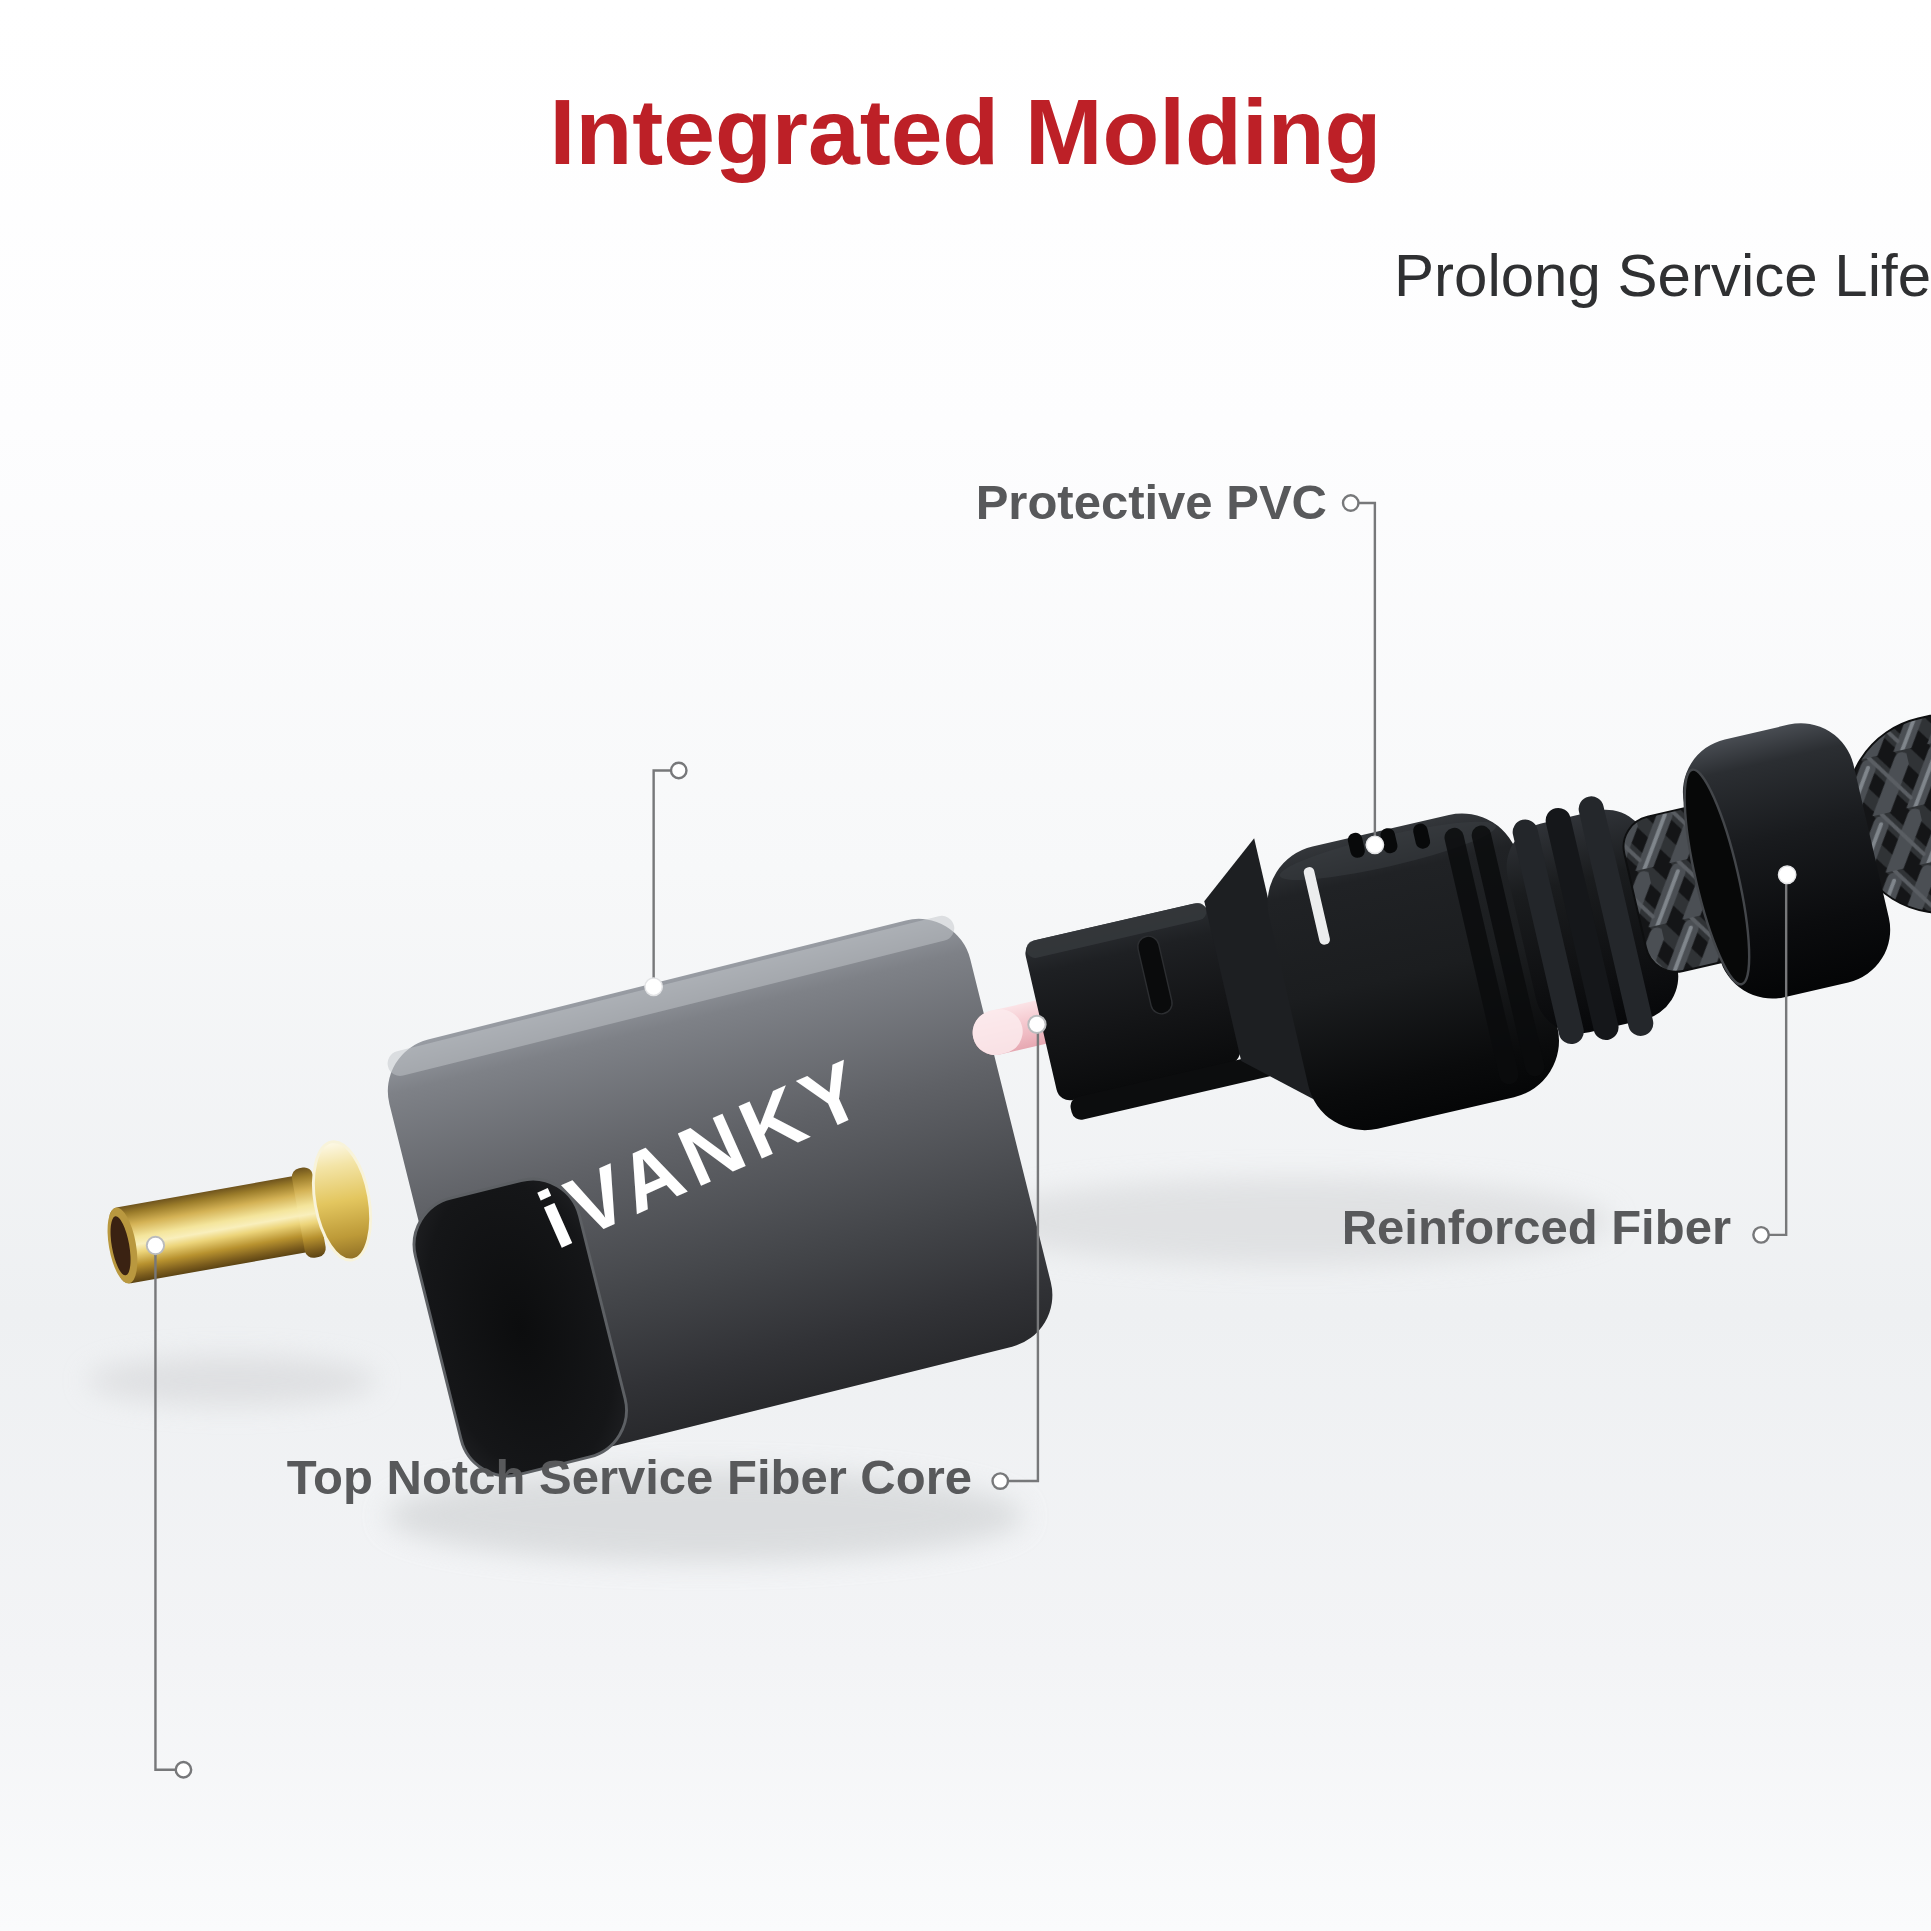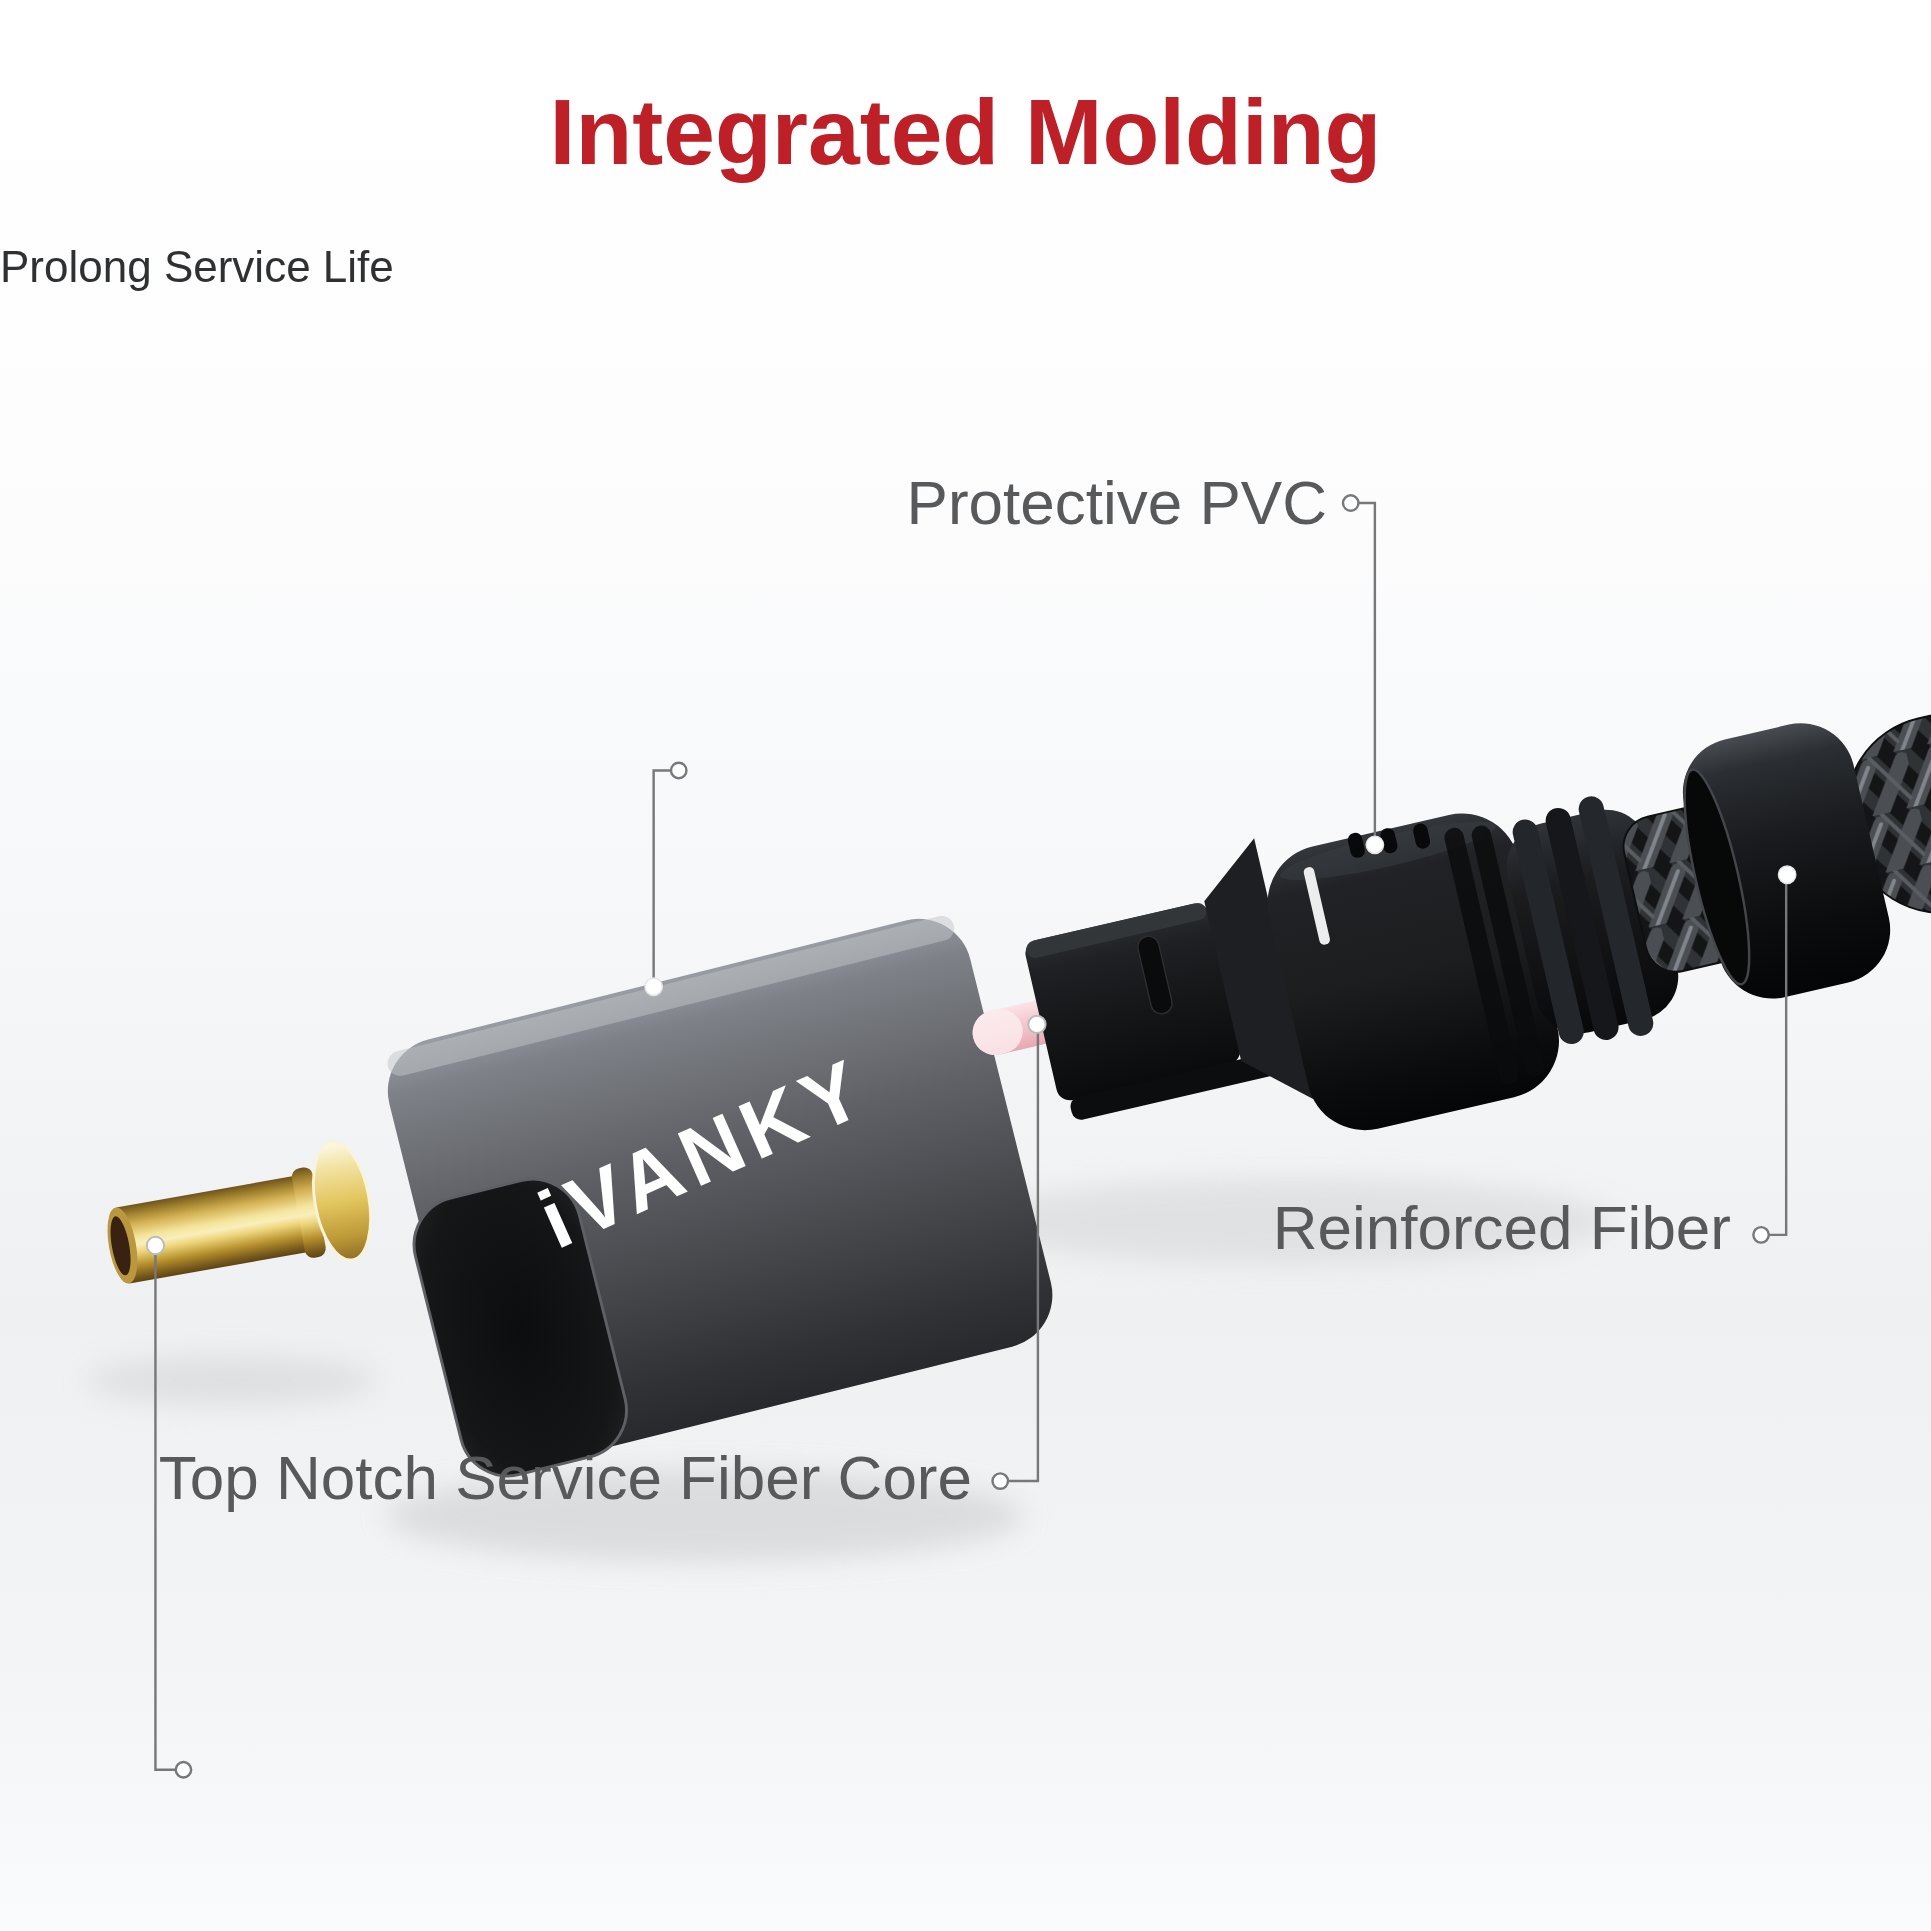--- a/index.html
+++ b/index.html
@@ -11,27 +11,27 @@
     font-family:"Liberation Sans", sans-serif;
   }
   .title{
     position:absolute; top:81px; left:0; width:100%;
     text-align:center;
     font-size:93px; font-weight:700; letter-spacing:0px;
     color:#bd2027; line-height:1.1;
   }
   .subtitle{
     position:absolute; top:243px; left:0; width:100%;
-    text-align:left;
-    font-size:44px; font-weight:400;
+    text-align:right;
+    font-size:60px; font-weight:400;
     color:#2f3032; line-height:1.1;
   }
   .lbl{
     position:absolute;
-    font-size:62px; font-weight:400;
+    font-size:49px; font-weight:700;
     color:#58595b;
     white-space:nowrap;
     height:73px; line-height:73px;
   }
   #lbl-pvc   {right:604px;  top:466px;  text-align:right;}
   #lbl-shell {left:703px;   top:734px;}
   #lbl-joint {right:200px;  top:1191px; text-align:right;}
   #lbl-fiber {right:959px;  top:1441px; text-align:right;}
   #lbl-gold  {left:206px;   top:1725px;}
   svg.scene{position:absolute; left:0; top:0;}

